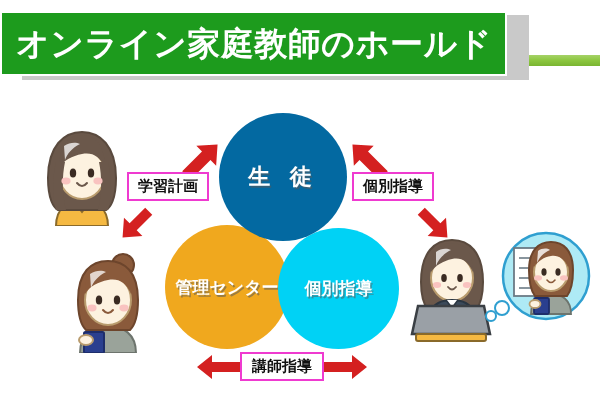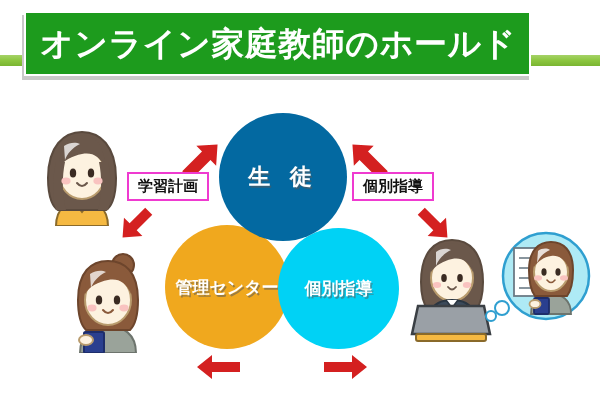--- a/index.html
+++ b/index.html
@@ -32,21 +32,21 @@
     position: absolute;
     left: 22px;
     top: 15px;
     width: 507px;
     height: 65px;
     background: #c9c9c9;
     filter: blur(0.5px);
   }
   .title-band {
     position: absolute;
-    left: 24px;
+    left: 0;
     top: 11px;
     width: 507px;
     height: 65px;
     background: #1d9b1d;
     border: 2px solid #ffffff;
     box-sizing: border-box;
     display: flex;
     align-items: center;
     justify-content: flex-start;
     text-align: right;
@@ -305,14 +305,17 @@
   </div>
 
   <div class="tagbox tag-plan">
     <span>学習計画</span>
   </div>
 
   <div class="tagbox tag-indiv">
     <span>個別指導</span>
   </div>
 
+  <div class="tagbox tag-teach">
+    <span>講師指導</span>
+  </div>
 
 </div>
 
 </body></html>

